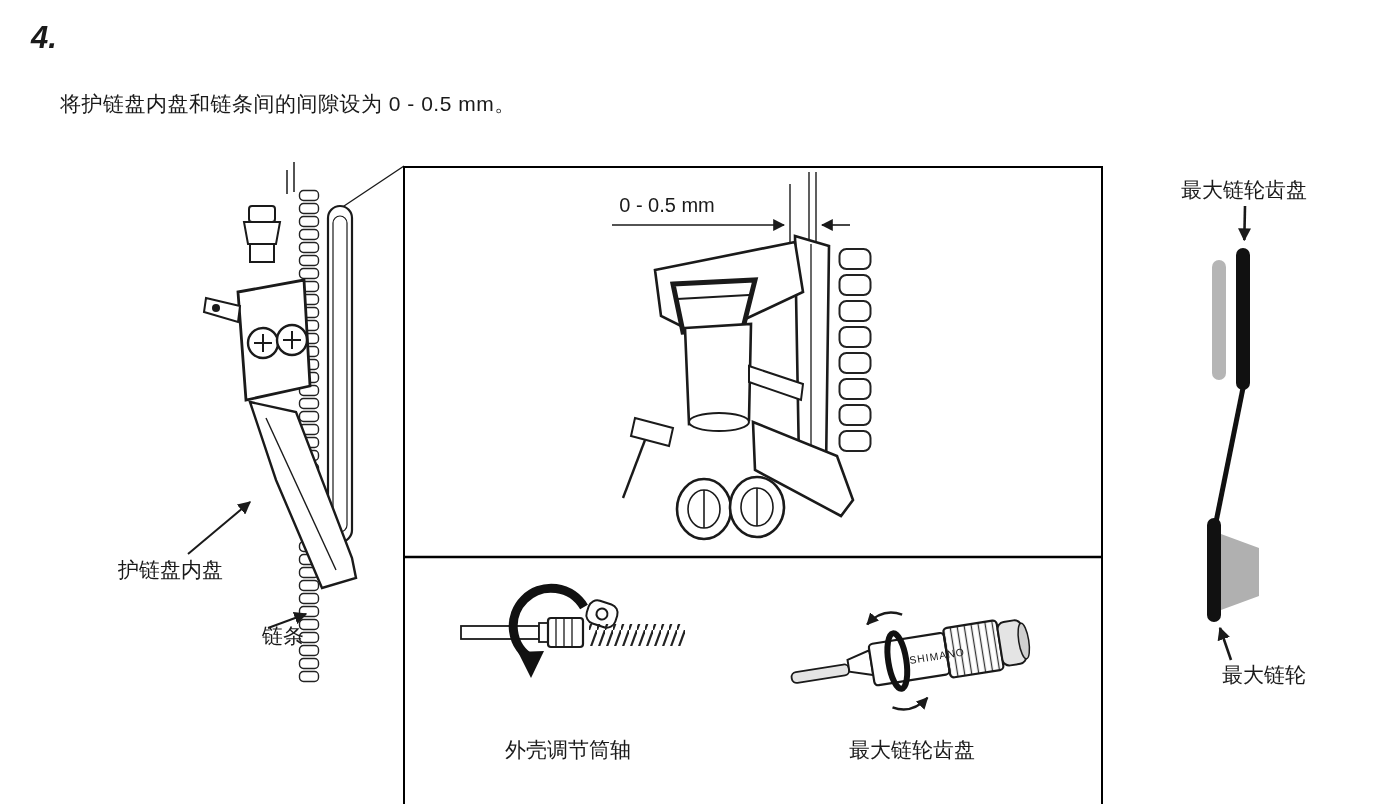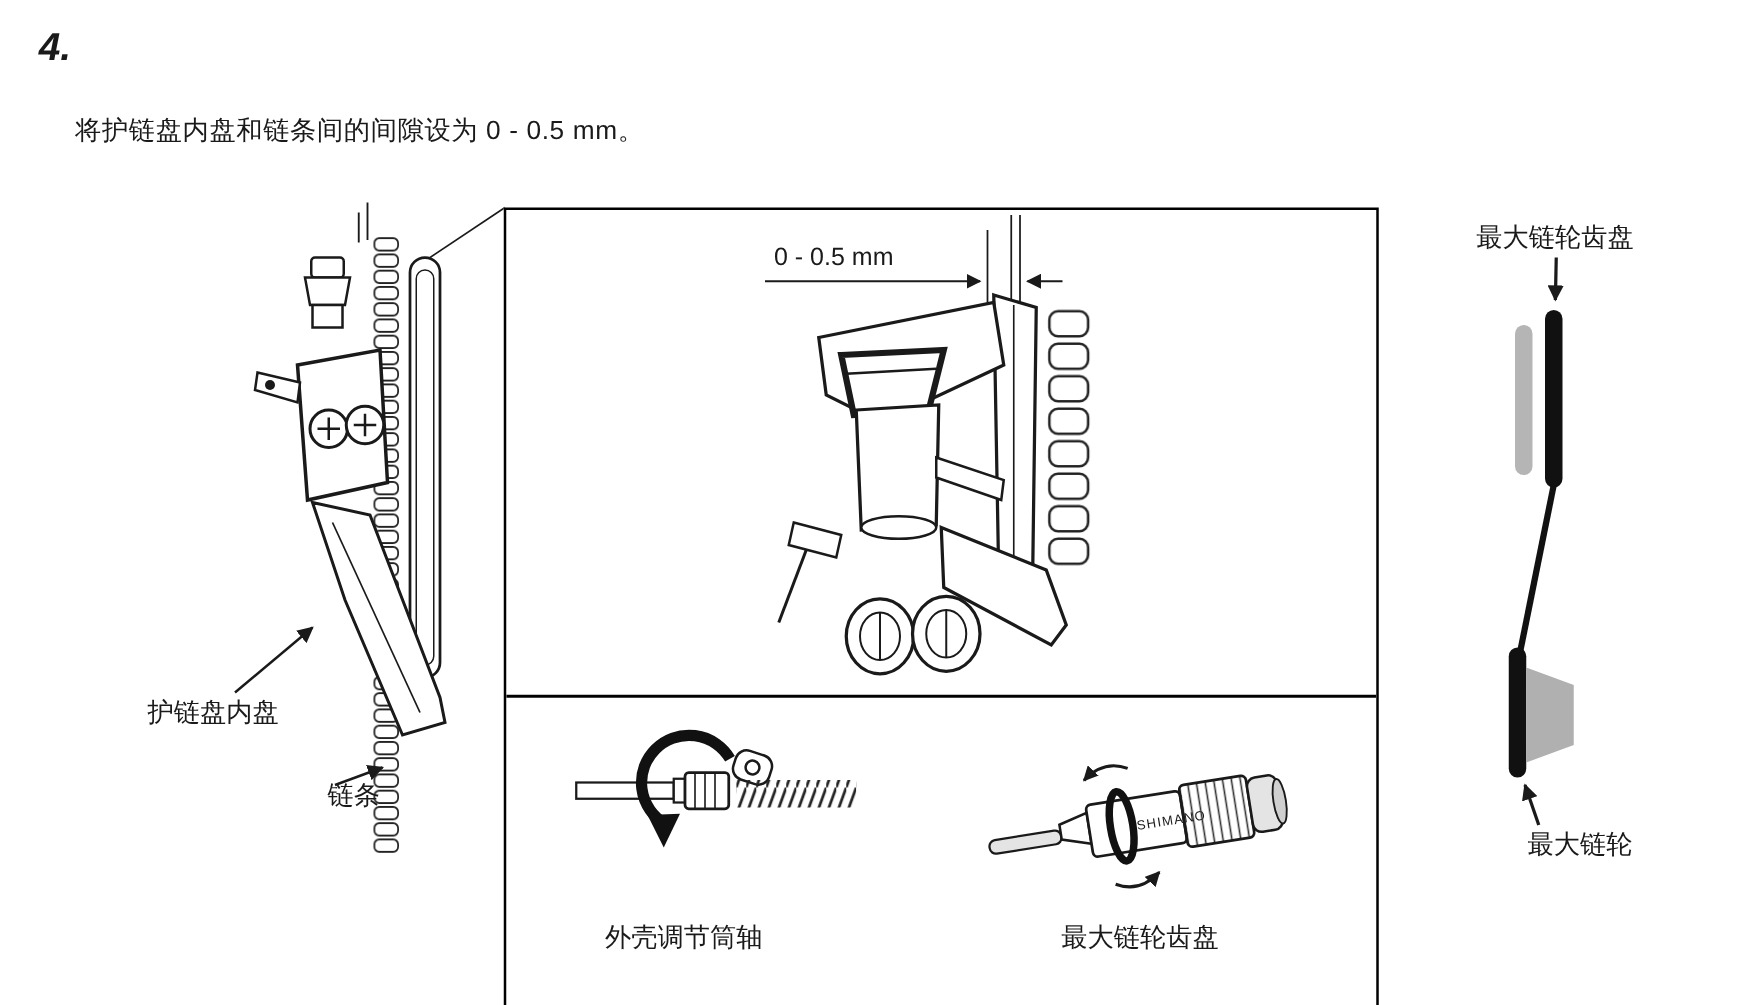--- a/index.html
+++ b/index.html
@@ -164,21 +164,21 @@
         <text x="504" y="496" font-size="10.5" letter-spacing="1" fill="#555">SHIMANO</text>
         <rect x="542" y="466" width="54" height="50" rx="4" fill="url(#knurlC)" stroke="#1a1a1a" stroke-width="2.2"></rect>
         <rect x="596" y="469" width="24" height="44" rx="7" fill="#e4e4e4" stroke="#1a1a1a" stroke-width="2"></rect>
         <ellipse cx="620" cy="491" rx="5" ry="18" fill="#cfcfcf" stroke="#1a1a1a" stroke-width="1.5"></ellipse>
         <path d="M504,446 Q486,436 468,450" fill="none" stroke="#1a1a1a" stroke-width="2.5" marker-end="url(#arrC)"></path>
         <path d="M480,536 Q498,546 516,532" fill="none" stroke="#1a1a1a" stroke-width="2.5" marker-end="url(#arrC)"></path>
       </g>
     </svg>
   </div>
 
-  <div class="lbl ctr" style="left:547px; top:736px;">外壳调节筒轴</div>
+  <div class="lbl ctr" style="left:568px; top:736px;">外壳调节筒轴</div>
   <div class="lbl ctr" style="left:912px; top:736px;">最大链轮齿盘</div>
 
   <svg class="rightfig" width="237" height="560" viewBox="0 0 237 560">
     <defs>
       <marker id="arrR" viewBox="0 0 10 10" refX="9" refY="5" markerWidth="13" markerHeight="13" markerUnits="userSpaceOnUse" orient="auto">
         <path d="M0,0 L10,5 L0,10 z" fill="#1a1a1a"></path>
       </marker>
     </defs>
     <line x1="85" y1="36" x2="84.3" y2="70" stroke="#1a1a1a" stroke-width="2.6" marker-end="url(#arrR)"></line>
     <rect x="76" y="78" width="14" height="142" rx="7" fill="#111"></rect>

